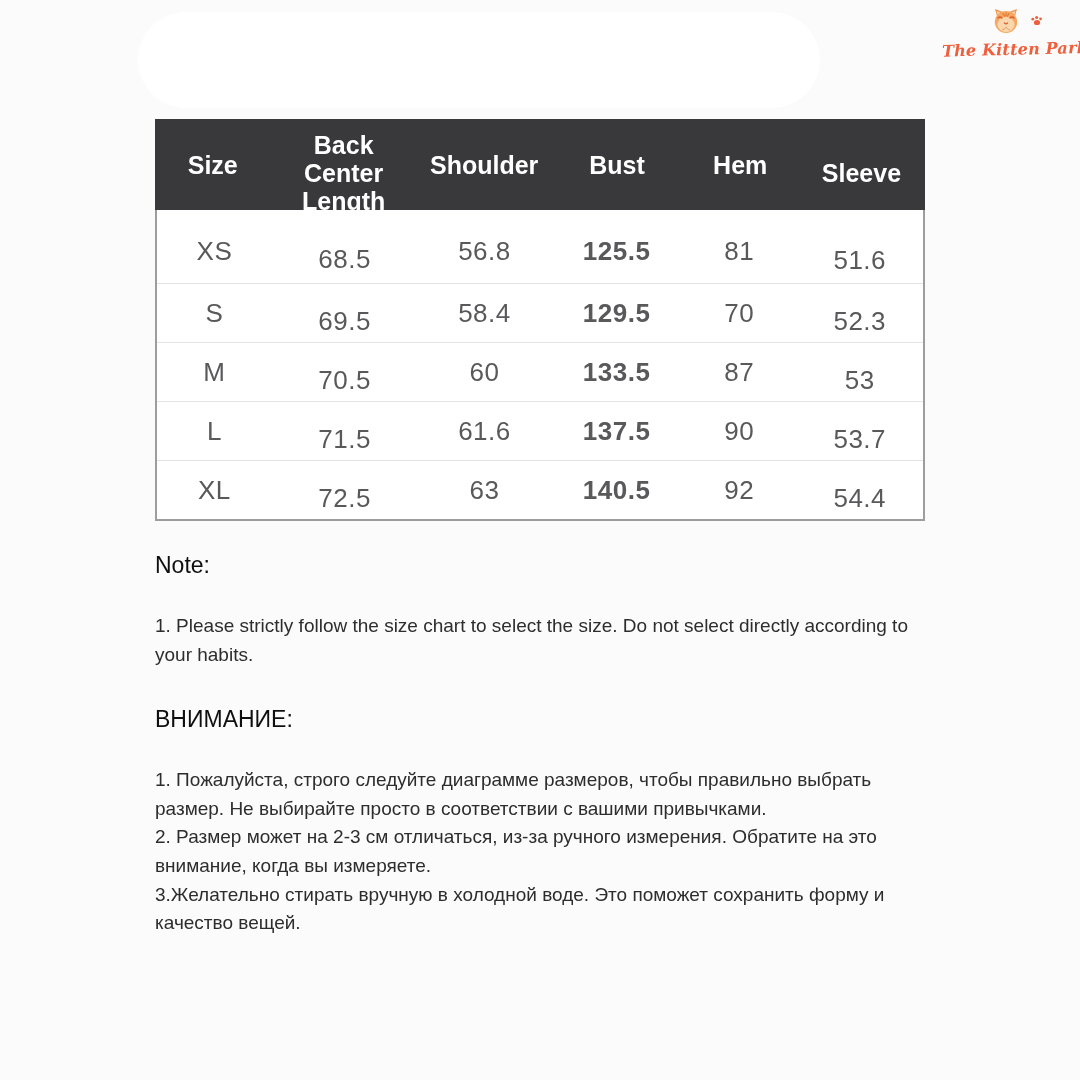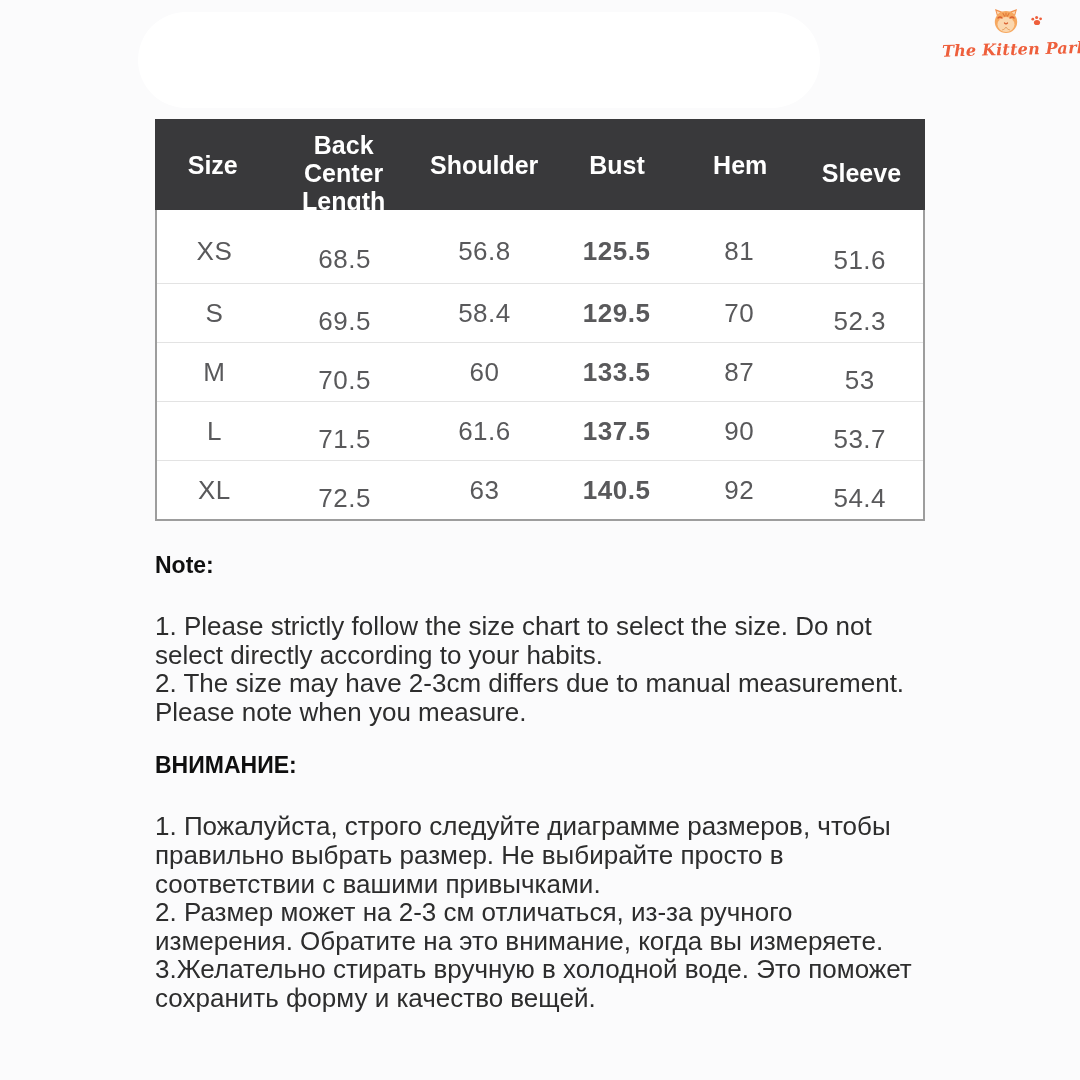--- a/index.html
+++ b/index.html
@@ -89,29 +89,29 @@
 
   
   .notes {
     position: absolute;
     left: 155px; top: 552px;
     width: 758px;
     color: #2d2d2d;
   }
   .note-heading {
     font-size: 23px;
-    font-weight: bold;
+    font-weight: normal;
     color: #0f0f0f;
     margin-bottom: 33px;
   }
   .note-item {
-    font-size: 26px;
+    font-size: 19px;
     line-height: 28.6px;
   }
-  .ru-heading { margin-top: 26px; }
+  .ru-heading { margin-top: 37px; }
 </style>
 </head>
 <body>
 
 <div class="page">
 
   <div class="top-blob"></div>
 
   <div class="logo">
     <span>
@@ -191,21 +191,20 @@
         <div class="cell col-3">140.5</div>
         <div class="cell col-4">92</div>
         <div class="cell col-5">54.4</div>
       </div>
     </div>
   </div>
 
   <div class="notes">
     <div class="note-heading">Note:</div>
     <div class="note-item">1. Please strictly follow the size chart  to select the size. Do not select directly according to your habits.</div>
-    <div class="note-item">2. The size may have 2-3cm differs due to manual measurement. Please note when you measure.</div>
 
     <div class="note-heading ru-heading">ВНИМАНИЕ:</div>
     <div class="note-item">1. Пожалуйста, строго следуйте диаграмме размеров, чтобы правильно выбрать размер. Не выбирайте просто в соответствии с вашими привычками.</div>
     <div class="note-item">2. Размер может на 2-3 см отличаться, из-за ручного измерения. Обратите на это внимание, когда вы измеряете.</div>
     <div class="note-item">3.Желательно стирать вручную в холодной воде. Это поможет сохранить форму и качество вещей.</div>
   </div>
 
 </div>
 
 </body></html>

